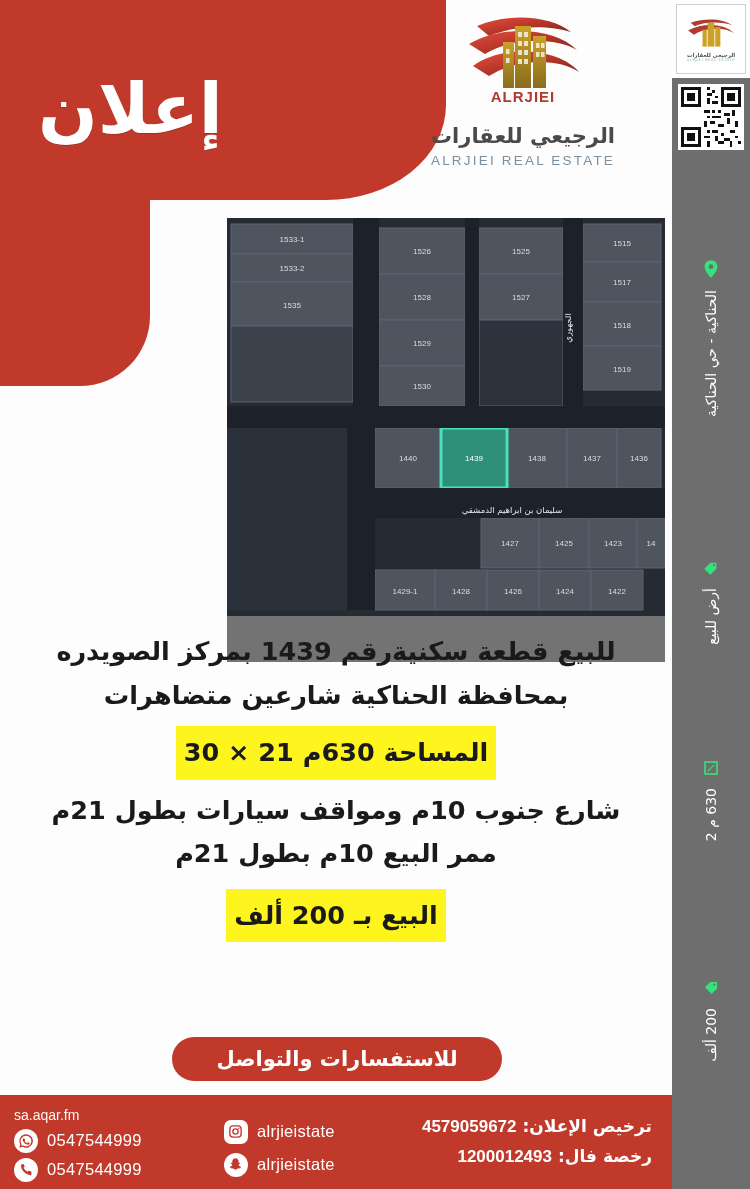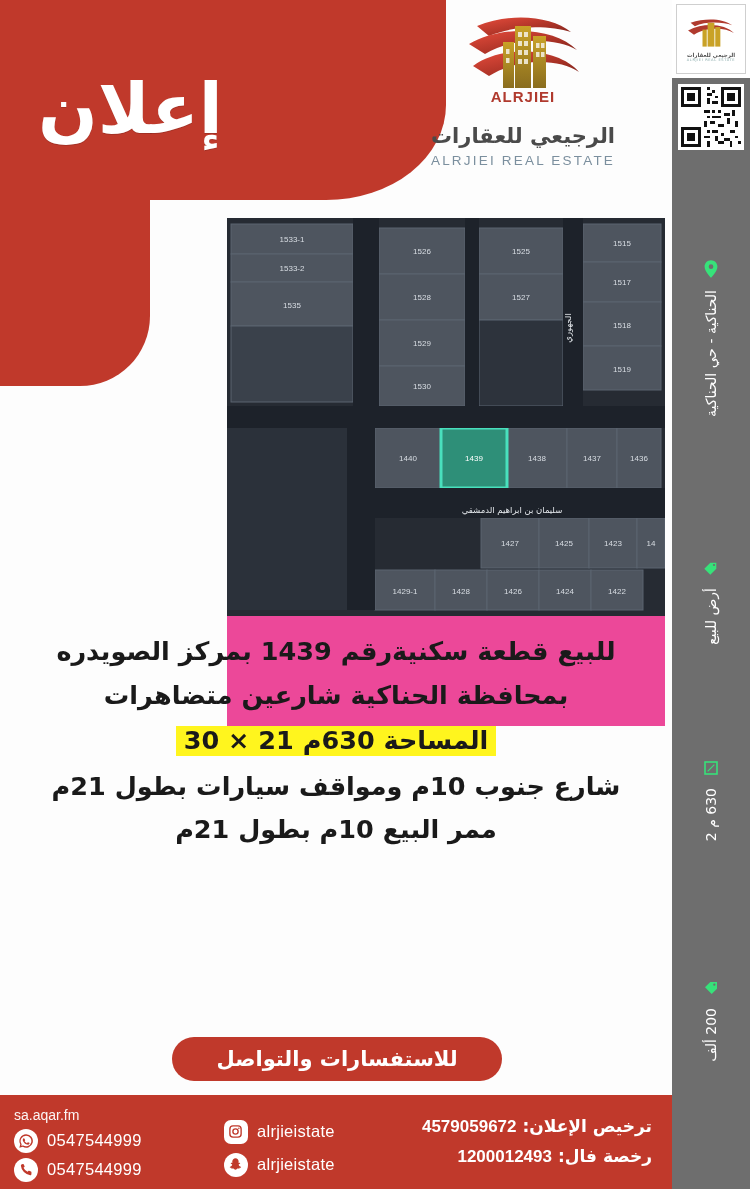--- a/index.html
+++ b/index.html
@@ -77,22 +77,22 @@
     font-size: 13.5px;
     color: #7b8f9e;
     letter-spacing: 2.2px;
     font-family: "Liberation Sans", sans-serif;
   }
 
   
   .map-wrap {
     position: absolute;
     left: 227px; top: 218px;
-    width: 438px; height: 508px;
-    background: #ec4899;
+    width: 438px; height: 444px;
+    background: #737373;
     overflow: hidden;
   }
   .map-svg { display: block; width: 438px; height: 398px; }
 
   
   .ad-body {
     position: absolute;
     left: 10px; top: 630px;
     width: 652px;
     direction: rtl;
@@ -101,21 +101,21 @@
   }
   .ln {
     font-size: 25.5px;
     font-weight: 700;
     line-height: 1.0;
     padding: 9px 0;
     white-space: nowrap;
   }
   .ln .hl {
     background: #FFF51E;
-    padding: 2px 8px;
+    padding: 14px 8px;
     display: inline-block;
   }
   .ln.price { margin-top: 4px; }
 
   
   .cta {
     position: absolute;
     left: 172px; top: 1037px;
     width: 330px; height: 44px;
     background: #C0392B;
@@ -389,20 +389,21 @@
         <text x="-110" y="344" transform="rotate(-90)" fill="#e4e8ec" font-size="8.5" text-anchor="middle" font-family="DejaVu Sans, sans-serif">الجهوري</text>
       </svg>
     </div>
 
     <div class="ad-body">
       <div class="ln">للبيع قطعة سكنية‌رقم 1439 بمركز الصويدره</div>
       <div class="ln">بمحافظة الحناكية شارعين متضاهرات</div>
       <div class="ln"><span class="hl">المساحة 630م 21 × 30</span></div>
       <div class="ln">شارع جنوب 10م ومواقف سيارات بطول 21م</div>
       <div class="ln">ممر البيع 10م بطول 21م</div>
+      <div class="ln price"><span class="hl">البيع بـ 200 ألف</span></div>
     </div>
 
     <div class="cta">للاستفسارات والتواصل</div>
 
     <div class="footer">
       <div class="footer-inner">
 
         <div class="f-col license">
           <div class="lic-row">
             <span>ترخيص الإعلان:</span>

